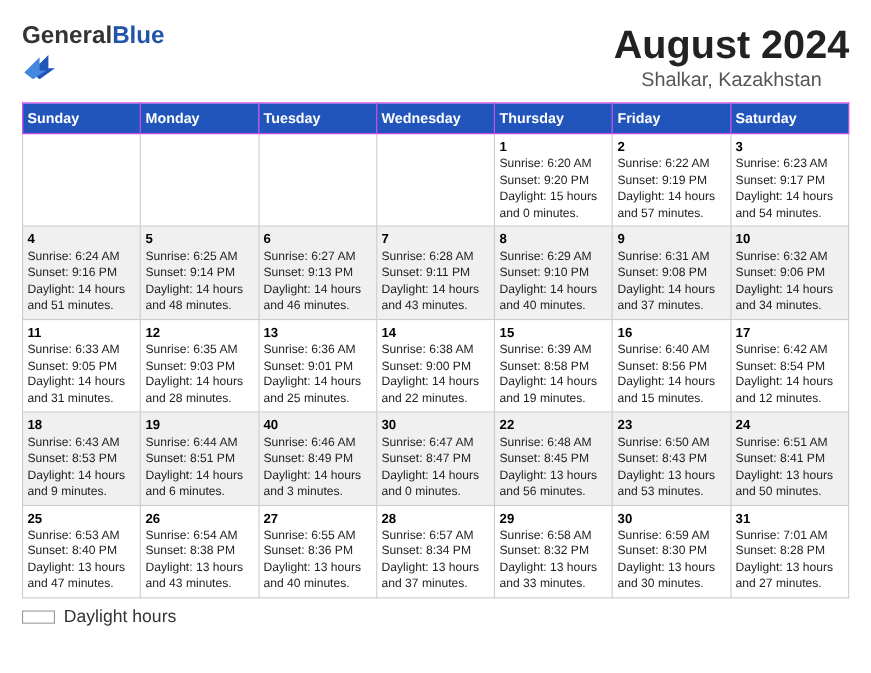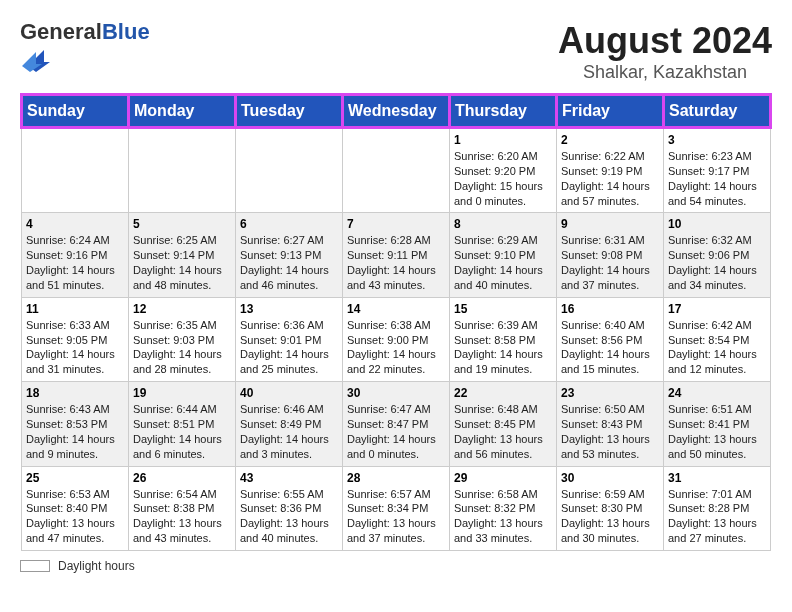--- a/index.html
+++ b/index.html
@@ -50,22 +50,22 @@
       width: 100%;
       border-collapse: collapse;
       font-size: 11px;
     }
     .calendar th {
       background: #2255bb;
       color: #fff;
       padding: 6px 4px;
       text-align: left;
       font-weight: bold;
-      font-size: 16px;
-      border: 3px solid #d946ef;
+      font-size: 13px;
+      border: 1px solid #d946ef;
     }
     .calendar td {
       border: 1px solid #ccc;
       vertical-align: top;
       padding: 4px 4px;
       width: 107px;
       min-height: 80px;
       background: #fff;
     }
     .calendar tr:nth-child(even) td {
@@ -80,21 +80,21 @@
     .day-info {
       font-size: 11px;
       color: #222;
       line-height: 1.35;
     }
     .empty-cell {
       background: #fff !important;
     }
     .footer {
       margin-top: 8px;
-      font-size: 12px;
+      font-size: 16px;
       color: #333;
       display: flex;
       align-items: center;
       gap: 8px;
     }
     .footer-bar {
       display: inline-block;
       width: 30px;
       height: 12px;
       background: #fff;
@@ -246,21 +246,21 @@
       <tr>
         <td>
           <span class="day-num">25</span>
           <div class="day-info">Sunrise: 6:53 AM<br>Sunset: 8:40 PM<br>Daylight: 13 hours<br>and 47 minutes.</div>
         </td>
         <td>
           <span class="day-num">26</span>
           <div class="day-info">Sunrise: 6:54 AM<br>Sunset: 8:38 PM<br>Daylight: 13 hours<br>and 43 minutes.</div>
         </td>
         <td>
-          <span class="day-num">43</span>
+          <span class="day-num">27</span>
           <div class="day-info">Sunrise: 6:55 AM<br>Sunset: 8:36 PM<br>Daylight: 13 hours<br>and 40 minutes.</div>
         </td>
         <td>
           <span class="day-num">28</span>
           <div class="day-info">Sunrise: 6:57 AM<br>Sunset: 8:34 PM<br>Daylight: 13 hours<br>and 37 minutes.</div>
         </td>
         <td>
           <span class="day-num">29</span>
           <div class="day-info">Sunrise: 6:58 AM<br>Sunset: 8:32 PM<br>Daylight: 13 hours<br>and 33 minutes.</div>
         </td>

